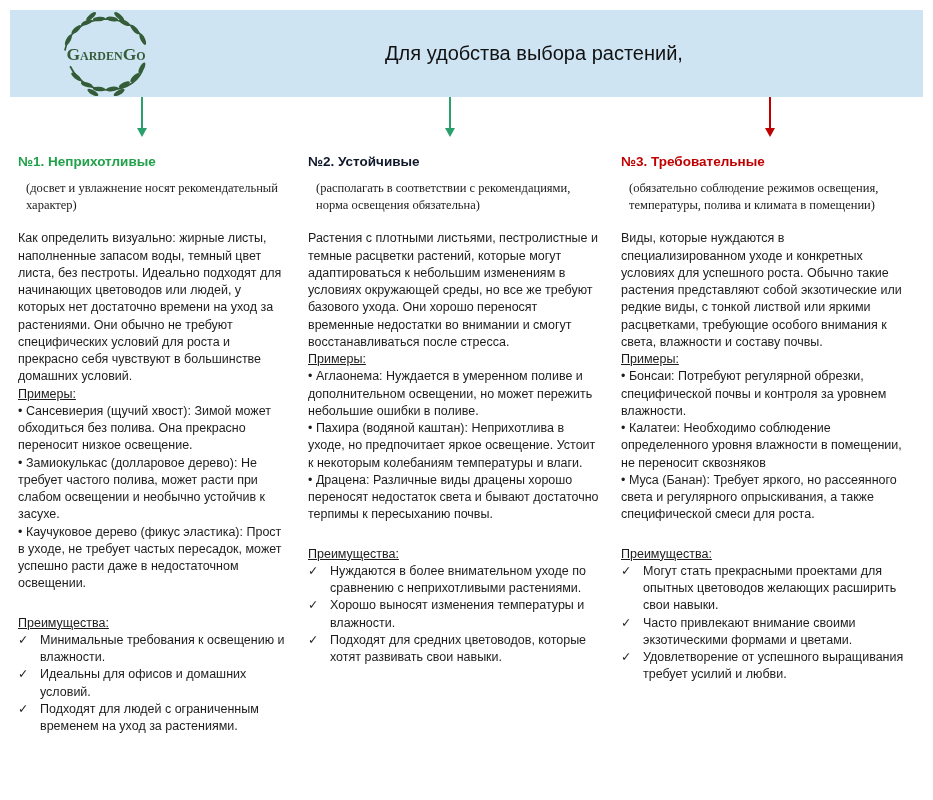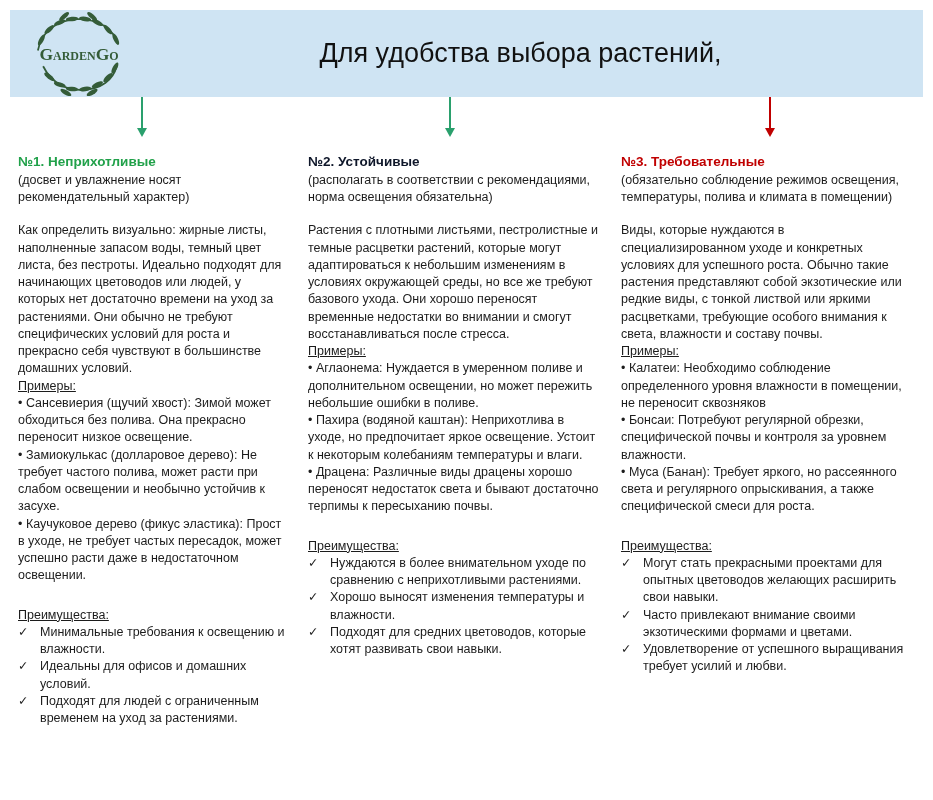--- a/index.html
+++ b/index.html
@@ -14,31 +14,32 @@
   
   .band{
     position:absolute;left:10px;top:10px;width:913px;height:87px;
     background:#cfe4f3;
     display:flex;align-items:center;
   }
   .logo{
     flex:0 0 138px;
     display:flex;align-items:center;justify-content:center;
     height:100%;
+    padding-left:27px;
   }
   .logo-text{
     font-family:"Liberation Serif","DejaVu Serif",serif;
     font-variant:small-caps;
     font-weight:bold;
     font-size:20px;
   }
   .title{
     flex:1;
     text-align:center;
-    font-size:27px;
+    font-size:20px;
     line-height:1.42;
     color:#111;
     padding-right:30px;
   }
   
   .arrow{
     position:absolute;top:97px;width:12px;height:40px;
     display:flex;flex-direction:column;align-items:center;
   }
   .arrow .shaft{width:2px;flex:1;}
@@ -57,21 +58,21 @@
     display:grid;
     grid-template-columns:272px 295px 287px;
     column-gap:18px;
   }
   .col{font-size:12.5px;line-height:1.38;}
   .col h3{
     margin:0;
     font-size:13.5px;
     line-height:1.4;
   }
-  .subtitle{margin:0;}
+  .subtitle{margin:8px;font-family:Liberation Serif, serif;}
   .desc{margin:16px 0 0 0;}
   .sec-label{
     margin:0;
     text-decoration:underline;
   }
   .adv-label{margin-top:22px;}
   .ex{margin:0;}
   .check-item{
     display:flex;
     margin:0;
@@ -177,22 +178,22 @@
         <span class="check">✓</span>
         <span class="txt">Подходят для средних цветоводов, которые хотят развивать свои навыки.</span>
       </div>
   </section>
 
   <section class="col">
     <h3 style="color: rgb(192, 0, 0);">№3. Требовательные</h3>
     <p class="subtitle">(обязательно соблюдение режимов освещения, температуры, полива и климата в помещении)</p>
     <p class="desc">Виды, которые нуждаются в специализированном уходе и конкретных условиях для успешного роста. Обычно такие растения представляют собой экзотические или редкие виды, с тонкой листвой или яркими расцветками, требующие особого внимания к света, влажности и составу почвы.</p>
     <p class="sec-label">Примеры:</p>
+    <p class="ex"><span>•</span> <span>Бонсаи: Потребуют регулярной обрезки, специфической почвы и контроля за уровнем влажности.</span></p>
     <p class="ex"><span>•</span> <span>Калатеи: Необходимо соблюдение определенного уровня влажности в помещении, не переносит сквозняков</span></p>
-    <p class="ex"><span>•</span> <span>Бонсаи: Потребуют регулярной обрезки, специфической почвы и контроля за уровнем влажности.</span></p>
     <p class="ex"><span>•</span> <span>Муса (Банан): Требует яркого, но рассеянного света и регулярного опрыскивания, а также специфической смеси для роста.</span></p>
     <p class="sec-label adv-label">Преимущества:</p>
     <div class="check-item">
         <span class="check">✓</span>
         <span class="txt">Могут стать прекрасными проектами для опытных цветоводов желающих расширить свои навыки.</span>
       </div>
     <div class="check-item">
         <span class="check">✓</span>
         <span class="txt">Часто привлекают внимание своими экзотическими формами и цветами.</span>
       </div>

